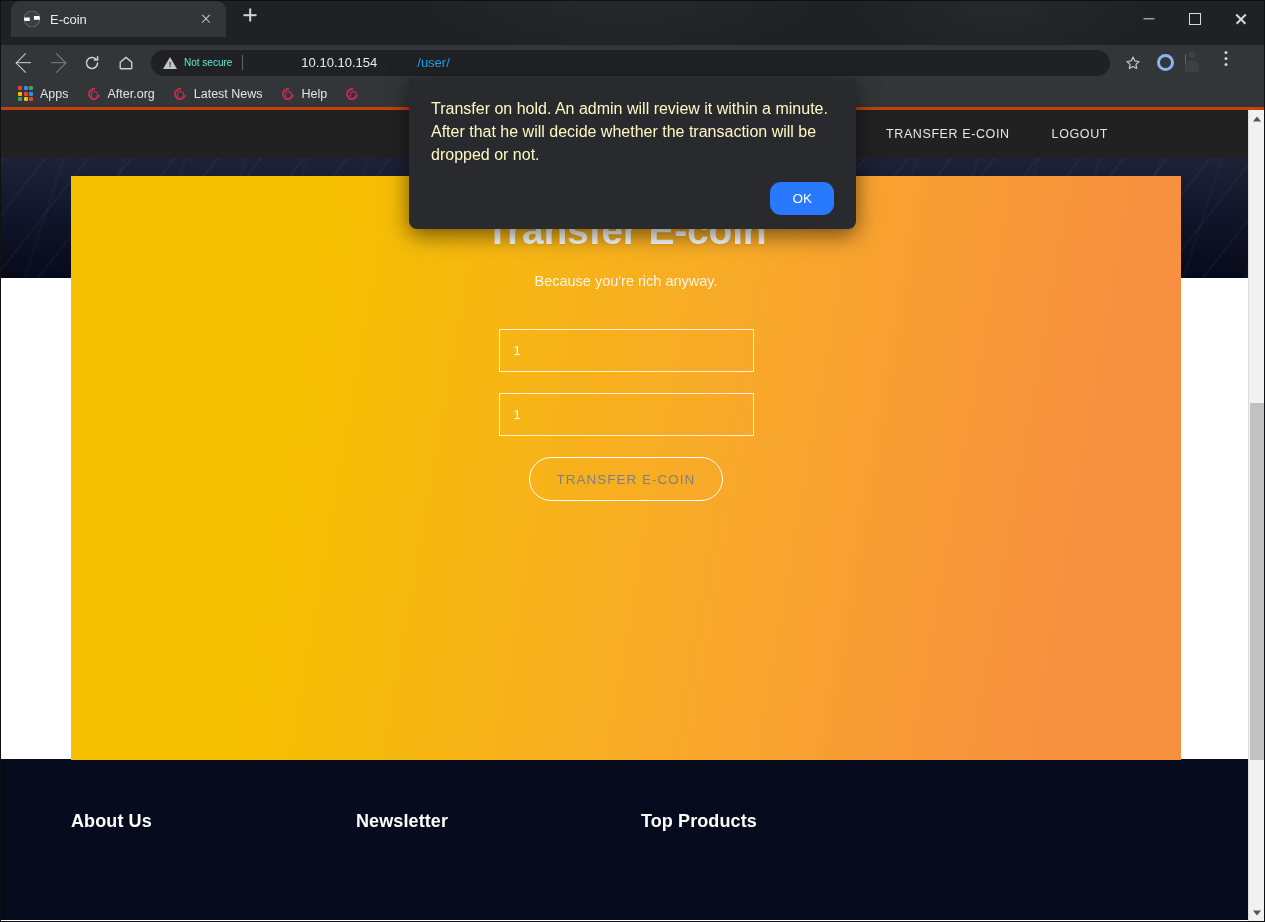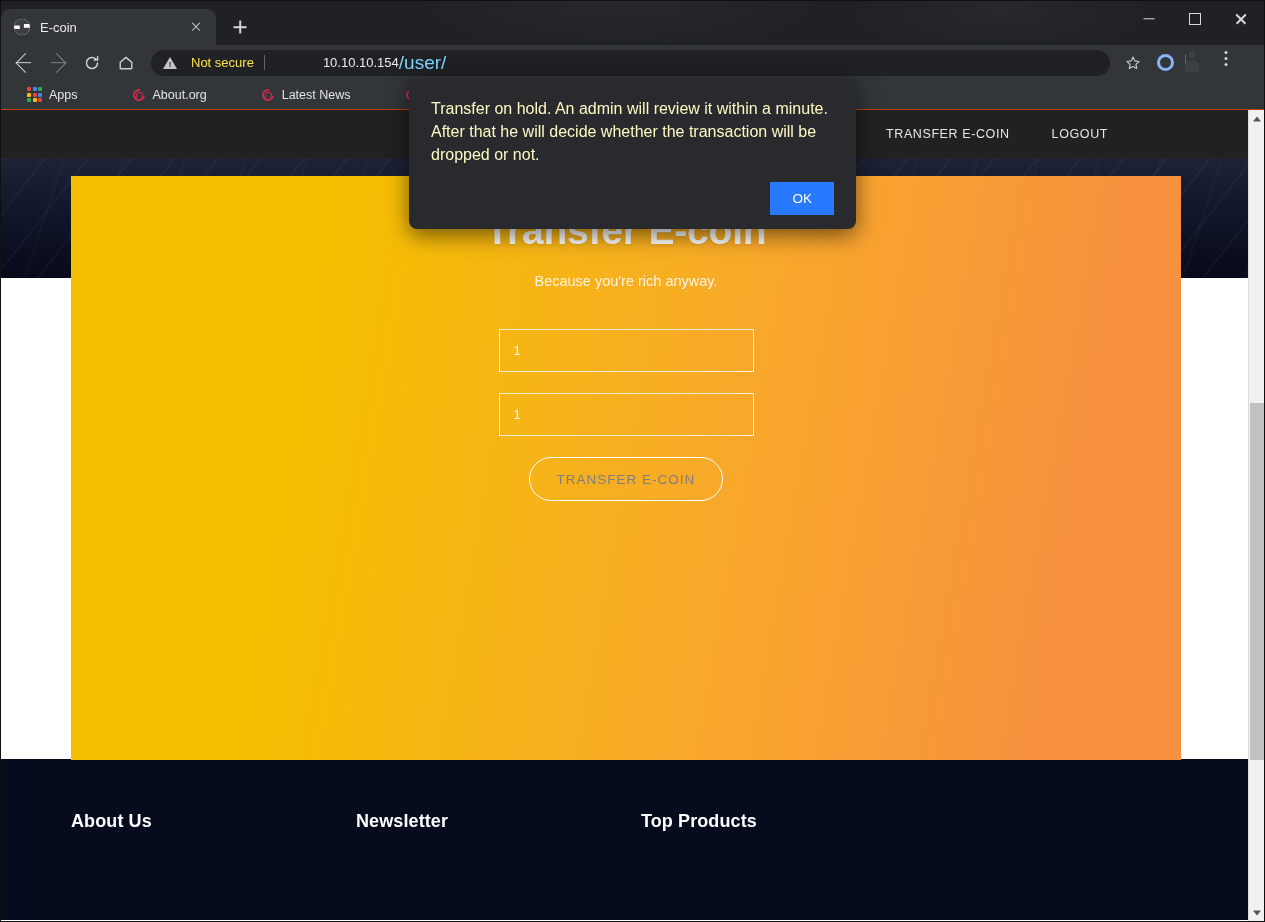--- a/index.html
+++ b/index.html
@@ -17,21 +17,22 @@
     position: relative;
     background: #202124;
     display: flex; flex-direction: column;
     border: 1px solid #0f1012;
   }
 
   
   .tabstrip {
     height: 44px;
     position: relative;
-    display: flex; align-items: flex-end;
+    display: flex; 
+    padding-left: 10px;
     background: #202124;
     background-image:
       radial-gradient(ellipse 300px 90px at 620px -6px, rgba(255,255,255,.035), rgba(255,255,255,0) 70%),
       radial-gradient(ellipse 220px 70px at 1000px 10px, rgba(255,255,255,.03), rgba(255,255,255,0) 70%);
     flex: 0 0 auto;
   }
   .tab {
     height: 36px; width: 215px;
     background: #323639;
     border-radius: 9px 9px 0 0;
@@ -148,26 +149,26 @@
   .warn-ico::before {
     content: ""; position: absolute; left: 0; top: 1px;
     border-left: 7px solid transparent; border-right: 7px solid transparent;
     border-bottom: 12px solid #c2c6ca;
   }
   .warn-ico::after {
     content: "!"; position: absolute; left: 0; top: 2px; width: 14px;
     text-align: center; font-size: 8px; font-weight: bold; color: #202124;
     line-height: 13px;
   }
-  .notsecure { color: #fde047; font-size: 13px; white-space: nowrap; margin-left: 7px; }
+  .notsecure { color: #5eead4; font-size: 10px; white-space: nowrap; }
   .omni-sep {
     width: 1px; height: 15px; background: #5f6368; margin: 0 10px; flex: 0 0 1px;
   }
   .url-host { color: #e8eaed; font-size: 13px; margin-left: 48px; }
-  .url-path { color: #7dd3fc; font-size: 19px; }
+  .url-path { color: #0ea5e9; font-size: 13px; margin-left: 40px; }
   .tb-circle {
     width: 17px; height: 17px; border-radius: 50%;
     border: 3px solid #8ab4f8; margin: 0 7px;
   }
   .tb-divider { width:1px; height:18px; background:#5f6368; margin: 0 4px;}
   .avatar {
     width: 20px; height: 20px; border-radius: 50%;
     background: #e8eaed; position: relative; overflow: hidden;
   }
   .avatar::before {
@@ -187,24 +188,23 @@
   }
   .kebab span:nth-child(1){ top: 3px; }
   .kebab span:nth-child(2){ top: 9px; }
   .kebab span:nth-child(3){ top: 15px; }
 
   
   .bookmarks {
     height: 30px; flex: 0 0 auto;
     background: #323639;
     display: flex; align-items: center;
-    padding: 0 26px;
-    border-bottom: 1px solid #c2410c;
+    padding: 0 17px;
+    border-bottom: 3px solid #c2410c;
     overflow: hidden;
-    gap: 36px;
   }
   .bm { display: flex; align-items: center; margin-right: 18px; white-space: nowrap; }
   .bm-label { color: #e2e4e7; font-size: 12.5px; }
   .apps-grid {
     width: 15px; height: 15px; margin-right: 7px;
     display: grid; grid-template-columns: repeat(3,1fr); grid-template-rows: repeat(3,1fr);
     gap: 1.5px; flex: 0 0 15px;
   }
   .apps-grid i { display:block; border-radius:1px; }
   .debian-ico {
@@ -378,21 +378,21 @@
   .dlg-origin {
     color: #e8eaed; font-size: 14.5px; margin-bottom: 16px;
   }
   .dlg-msg {
     color: #fef9c3; font-size: 16px; line-height: 23px;
     min-height: 69px;
   }
   .dlg-actions { display: flex; justify-content: flex-end; margin-top: 16px; }
   .dlg-ok {
     background: #2979ff; color: #ffffff;
-    border: none; border-radius: 0;
+    border: none; border-radius: 11px;
     font-size: 13.5px; font-family: "Liberation Sans", sans-serif;
     padding: 9px 22px; cursor: pointer;
   }
 </style>
 </head>
 <body>
 
 <div class="browser">
 
   <div class="tabstrip">
@@ -458,21 +458,21 @@
           <i style="background:#ea4335"></i>
           <i style="background:#4285f4"></i>
         <i style="background:#34a853"></i>
           <i style="background:#fbbc04"></i>
           <i style="background:#ea4335"></i>
       </span>
       <span class="bm-label">Apps</span>
     </div>
     <div class="bm">
       <span class="debian-ico"></span>
-      <span class="bm-label">About.org</span>
+      <span class="bm-label">After.org</span>
     </div>
     <div class="bm">
       <span class="debian-ico"></span>
       <span class="bm-label">Latest News</span>
     </div>
     <div class="bm">
       <span class="debian-ico"></span>
       <span class="bm-label">Help</span>
     </div>
     <div class="bm">

